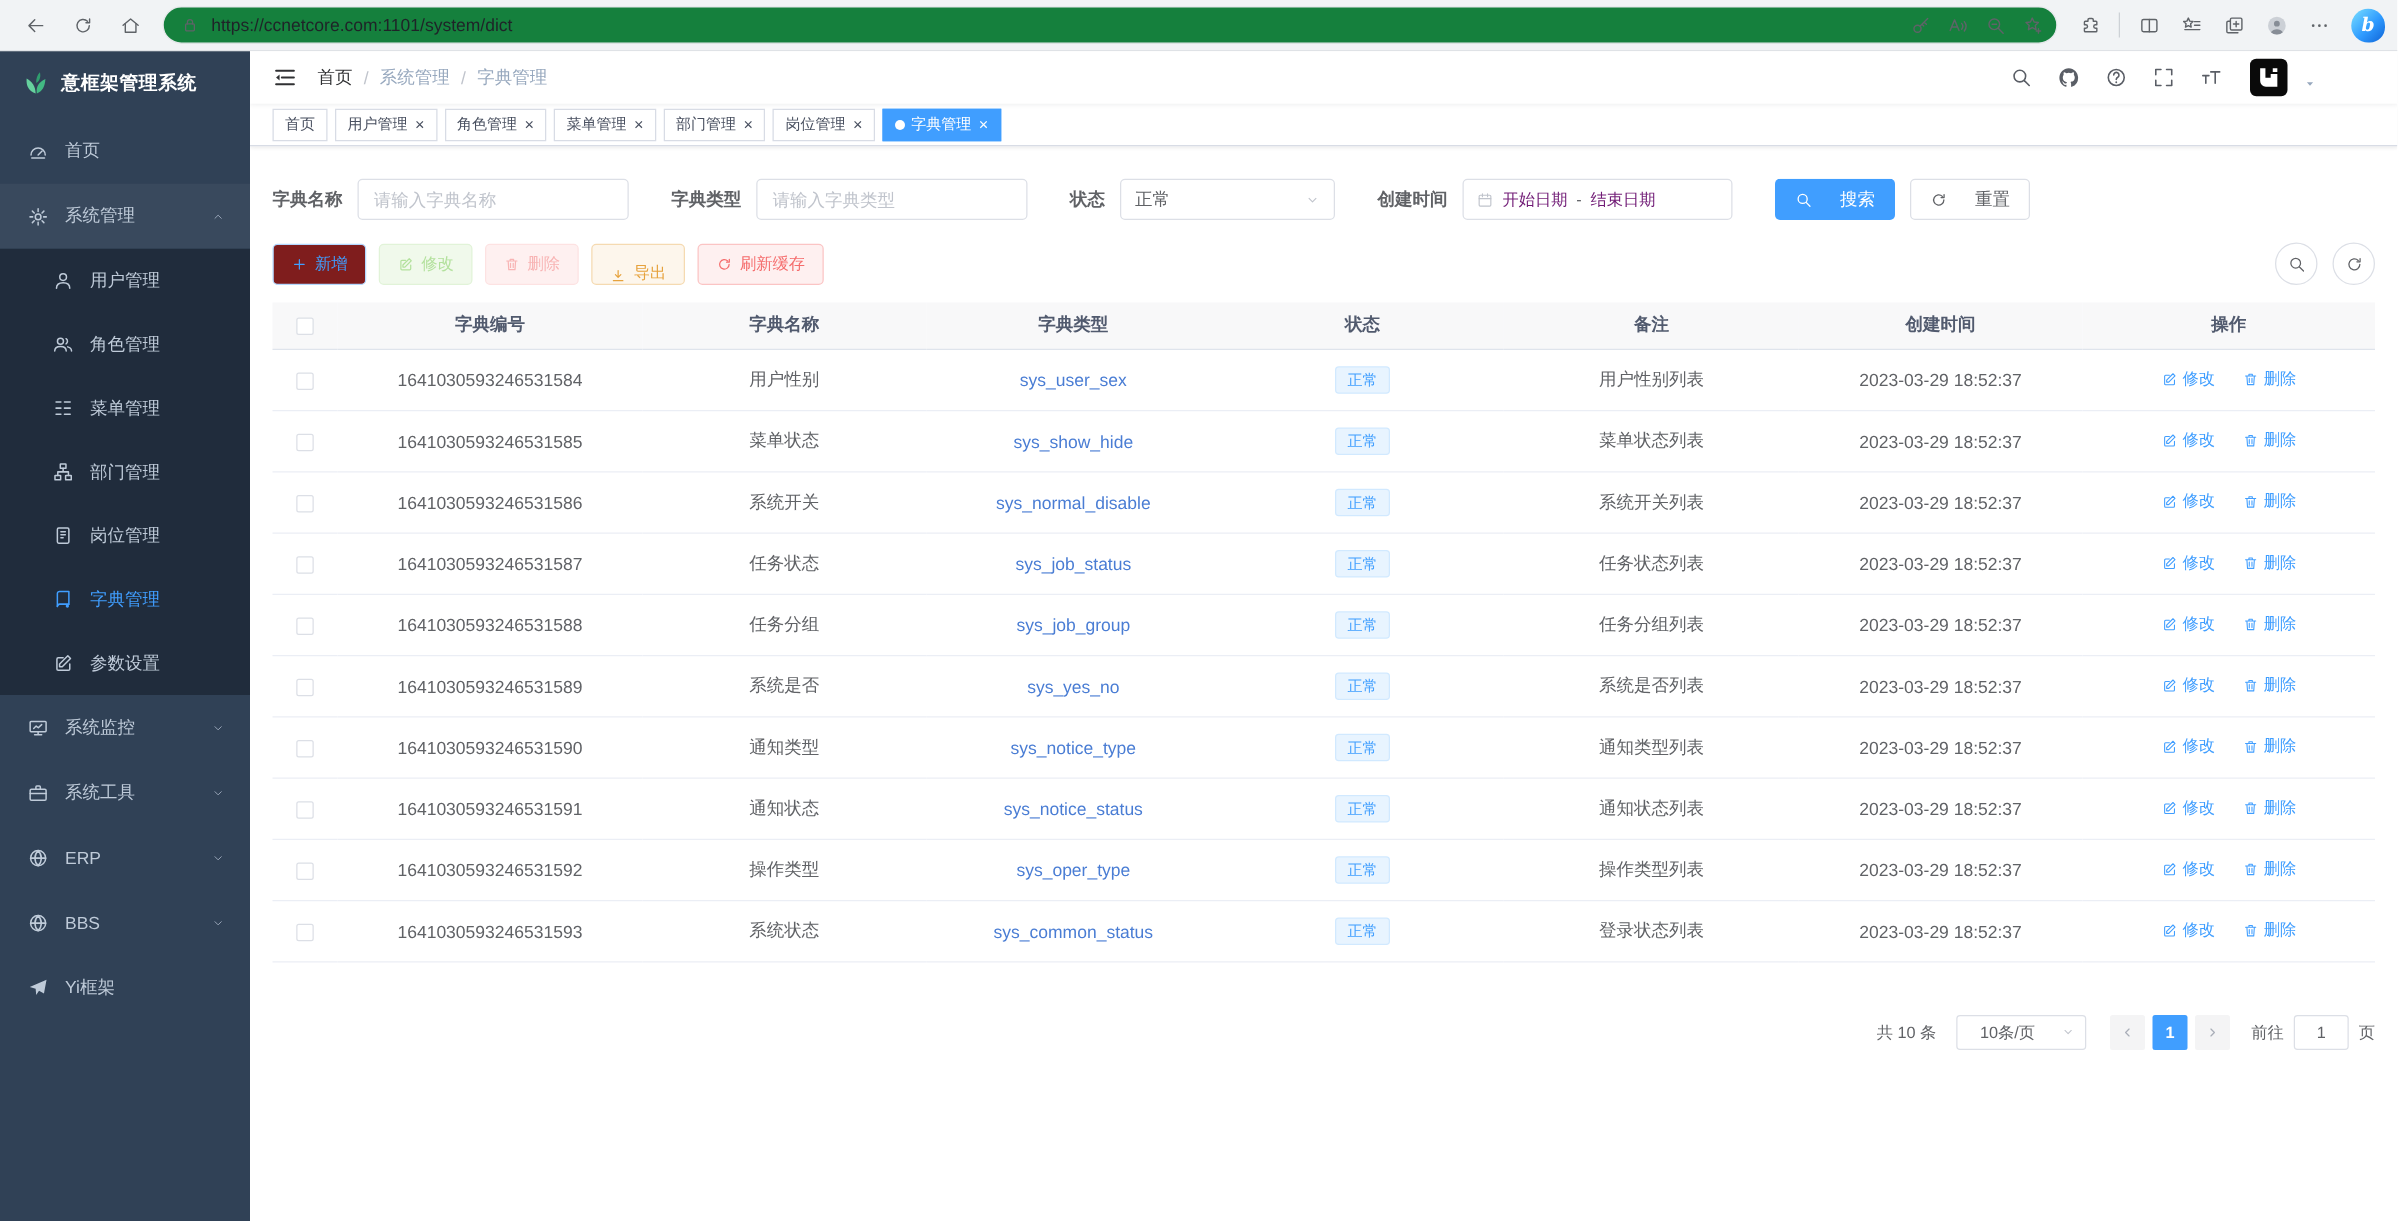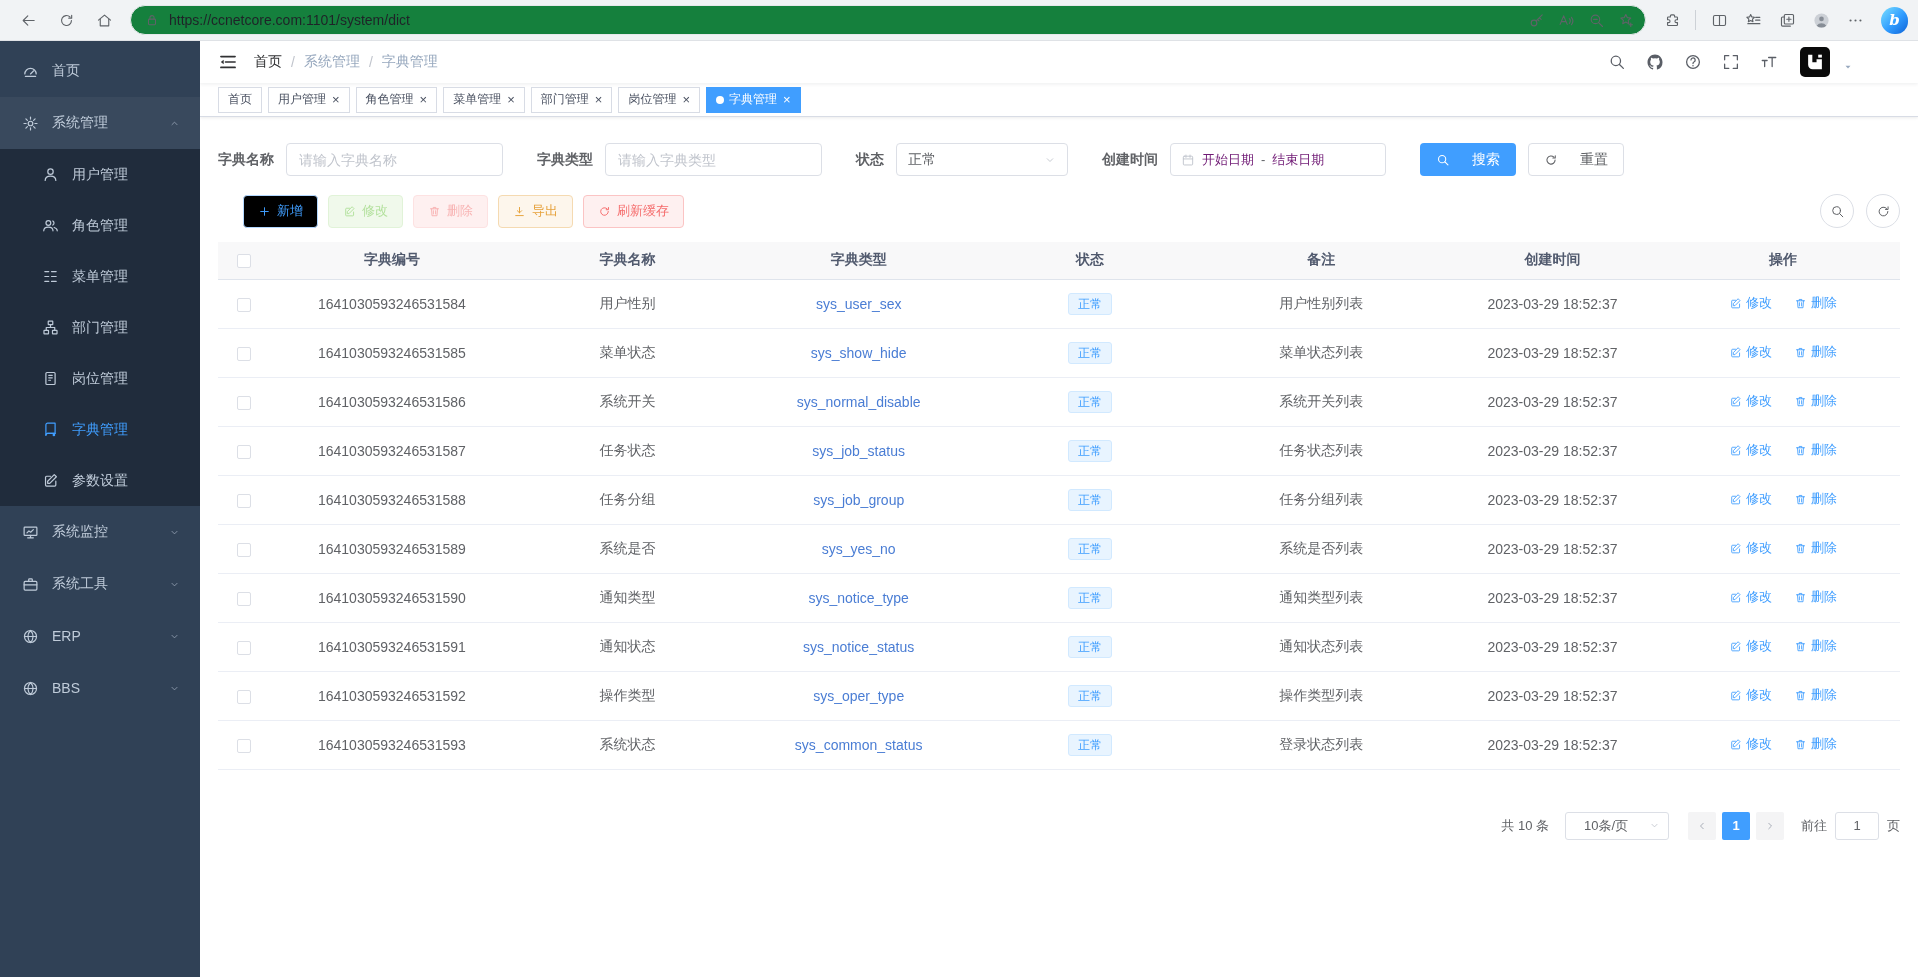--- a/index.html
+++ b/index.html
@@ -95,24 +95,24 @@
   .btn { height:33px; border-radius:4px; font-size:14px; display:inline-flex; align-items:center;
     gap:22px; padding:0 15px; border:1px solid transparent; }
   .btn .ic { width:14px; height:14px; }
   .btn-search { background:#409eff; color:#fff; margin-right:12px; }
   .btn-reset { background:#fff; border-color:#dcdfe6; color:#606266; }
 
   .toolbar { margin-top:18px; display:flex; align-items:center; }
   .tb { height:33px; padding:0 14px; border-radius:4px; font-size:13px; display:inline-flex;
     align-items:center; gap:6px; margin-right:10px; border:1px solid; }
   .tb .ic { width:13px; height:13px; }
-  .tb-primary      { color:#409eff; background:#000000; border-color:#b3d8ff;margin-left:25px; }
+  .tb-primary      { color:#409eff; background:#7f1d1d; border-color:#b3d8ff; }
   .tb-success      { color:#b3e19d; background:#f0f9eb; border-color:#e1f3d8; cursor:not-allowed; }
   .tb-danger-light { color:#f8b4b4; background:#fef0f0; border-color:#fde2e2; cursor:not-allowed; }
-  .tb-warning      { color:#e6a23c; background:#fdf6ec; border-color:#f5dab1; }
+  .tb-warning      { color:#e6a23c; background:#fdf6ec; border-color:#f5dab1;align-items:flex-end; }
   .tb-danger       { color:#f56c6c; background:#fef0f0; border-color:#fbc4c4; }
   .tool-right { margin-left:auto; display:flex; gap:12px; }
   .circle-btn { width:34px; height:34px; border-radius:50%; border:1px solid #dcdfe6;
     background:#fff; color:#606266; display:flex; align-items:center; justify-content:center; }
   .circle-btn .ic { width:15px; height:15px; stroke-width:1.6; }
 
   table { width:100%; border-collapse:collapse; table-layout:fixed; margin-top:14px; }
   thead th { background:#f8f8f9; color:#515a6e; font-size:14px; font-weight:bold; height:37px;
     border-bottom:1px solid #dfe4ec; text-align:center; }
   tbody td { height:49px; border-bottom:1px solid #ebeef5; font-size:14px; color:#606266;
@@ -405,20 +405,26 @@
       </button>
       <div class="bing">
        <span class="bing-b">b</span>
      </div>
     </div>
 </div>
 
 <div class="app">
 
   <aside class="sidebar">
+    <div class="logo-row">
+      <svg class="ic">
+          <use href="#i-leaf"></use>
+        </svg>
+      <span class="logo-text">意框架管理系统</span>
+    </div>
     <nav id="sidebar-menu">
         <div class="m-item">
           <svg class="ic ">
             <use href="#i-gauge"></use>
           </svg>
       <span class="m-label">首页</span>
         </div>
         <div class="m-item open">
           <svg class="ic ">
             <use href="#i-gear"></use>
@@ -500,20 +506,26 @@
           </svg>
         </div>
         <div class="m-item">
           <svg class="ic ">
             <use href="#i-globe"></use>
           </svg>
       <span class="m-label">BBS</span>
           <svg class="ic caret">
             <use href="#i-chevron-down"></use>
           </svg>
+        </div>
+        <div class="m-item">
+          <svg class="ic ">
+            <use href="#i-plane"></use>
+          </svg>
+      <span class="m-label">Yi框架</span>
         </div>
       </nav>
   </aside>
 
   <div class="main">
 
     <header class="navbar">
       <span class="hamburger">
         <svg class="ic">
             <use href="#i-hamburger"></use>

